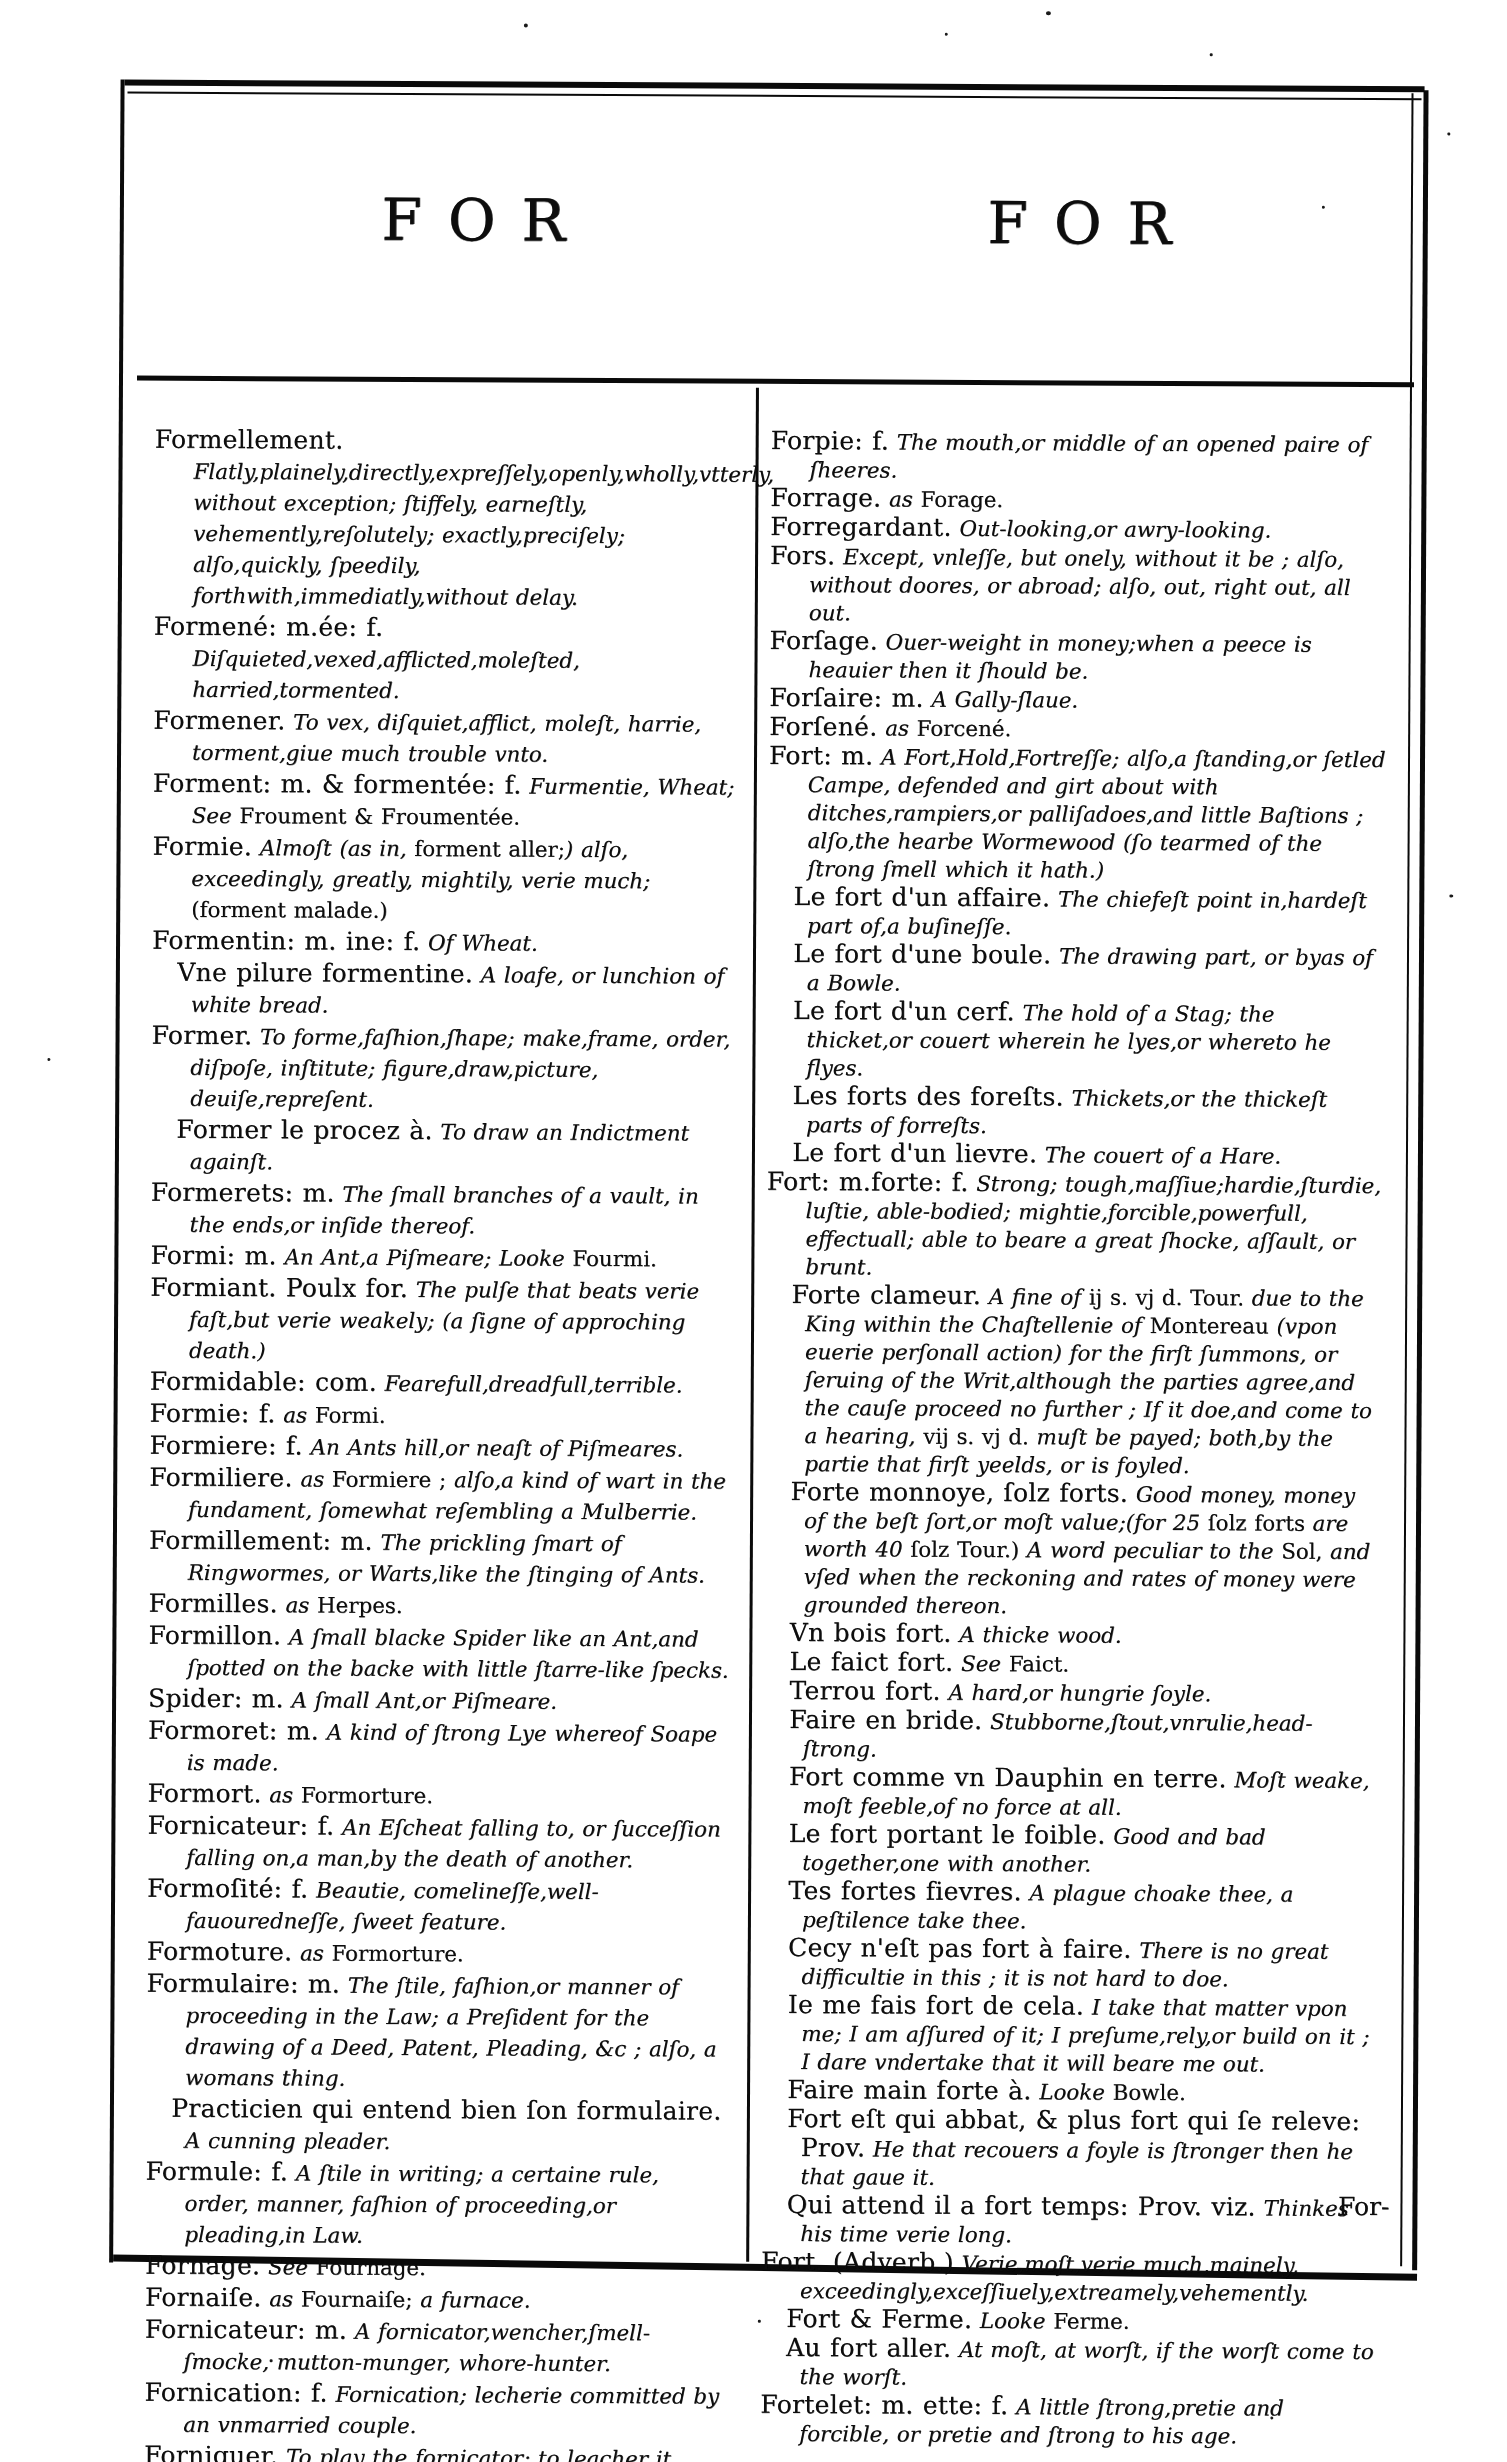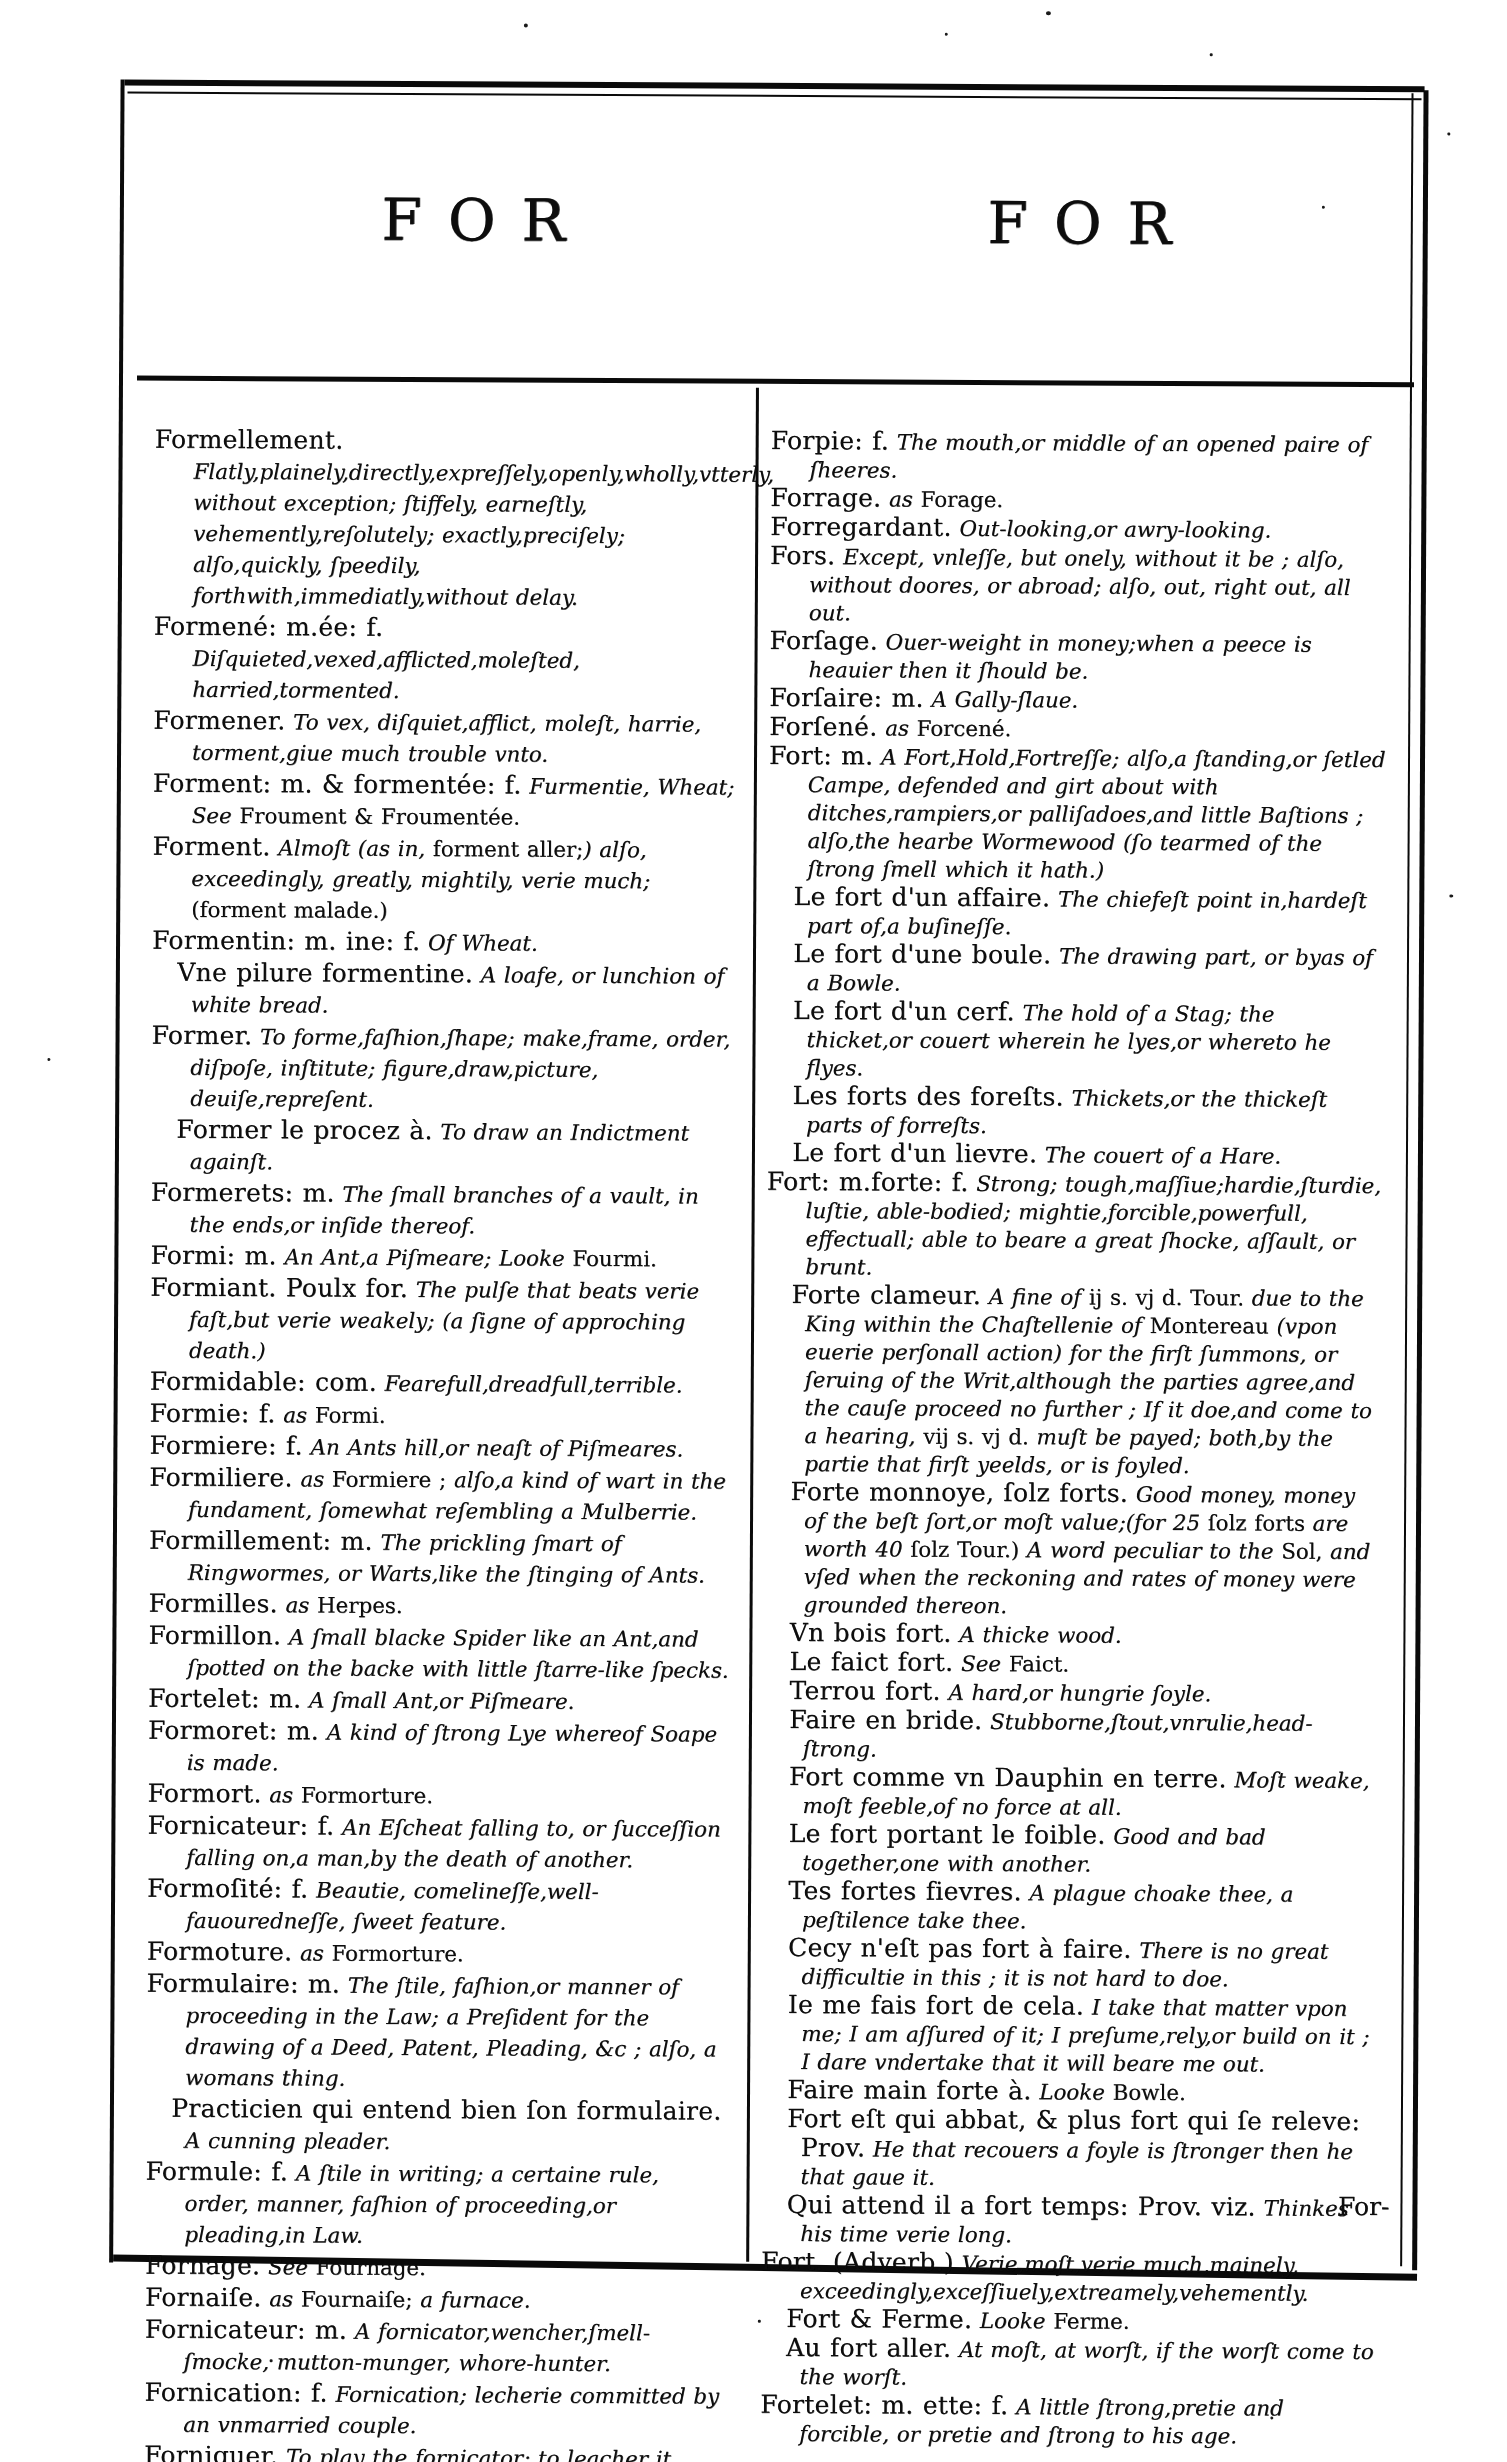--- a/index.html
+++ b/index.html
@@ -56,36 +56,36 @@
   <div class="rule" style="left:125px;top:2257px;width:1304px;height:6.8px;transform:rotate(0.55deg);transform-origin:0 50%;"></div>
 
   <div class="running-head" style="left:359px;">FOR</div>
   <div class="running-head" style="left:965px;">FOR</div>
 
   <div class="col col-left" id="col-left">
       <p class="entry"><span class="hw">Formellement.</span><span class="it"> Flatly,plainely,directly,expreſſely,openly,wholly,vtterly, without exception; ſtiffely, earneſtly, vehemently,reſolutely; exactly,preciſely; alſo,quickly, ſpeedily, forthwith,immediatly,without delay.</span></p>
       <p class="entry"><span class="hw">Formené: m.ée: f.</span><span class="it"> Diſquieted,vexed,afflicted,moleſted, harried,tormented.</span></p>
       <p class="entry"><span class="hw">Formener.</span><span class="it"> To vex, diſquiet,afflict, moleſt, harrie, torment,giue much trouble vnto.</span></p>
       <p class="entry"><span class="hw">Forment: m. &amp; formentée: f.</span><span class="it"> Furmentie, Wheat; See</span><span class="rm"> Froument &amp; Froumentée.</span></p>
-      <p class="entry"><span class="hw">Forment.</span><span class="it"> Almoſt (as in,</span><span class="rm"> forment aller;</span><span class="it">) alſo, exceedingly, greatly, mightily, verie much;</span><span class="rm"> (forment malade.)</span></p>
+      <p class="entry"><span class="hw">Formie.</span><span class="it"> Almoſt (as in,</span><span class="rm"> forment aller;</span><span class="it">) alſo, exceedingly, greatly, mightily, verie much;</span><span class="rm"> (forment malade.)</span></p>
       <p class="entry"><span class="hw">Formentin: m. ine: f.</span><span class="it"> Of Wheat.</span></p>
       <p class="entry sub"><span class="hw">Vne pilure formentine.</span><span class="it"> A loafe, or lunchion of white bread.</span></p>
       <p class="entry"><span class="hw">Former.</span><span class="it"> To forme,faſhion,ſhape; make,frame, order, diſpoſe, inſtitute; figure,draw,picture, deuiſe,repreſent.</span></p>
       <p class="entry sub"><span class="hw">Former le procez à.</span><span class="it"> To draw an Indictment againſt.</span></p>
       <p class="entry"><span class="hw">Formerets: m.</span><span class="it"> The ſmall branches of a vault, in the ends,or inſide thereof.</span></p>
       <p class="entry"><span class="hw">Formi: m.</span><span class="it"> An Ant,a Piſmeare; Looke</span><span class="rm"> Fourmi.</span></p>
       <p class="entry"><span class="hw">Formiant. Poulx for.</span><span class="it"> The pulſe that beats verie faſt,but verie weakely; (a ſigne of approching death.)</span></p>
       <p class="entry"><span class="hw">Formidable: com.</span><span class="it"> Fearefull,dreadfull,terrible.</span></p>
       <p class="entry"><span class="hw">Formie: f.</span><span class="it"> as</span><span class="rm"> Formi.</span></p>
       <p class="entry"><span class="hw">Formiere: f.</span><span class="it"> An Ants hill,or neaſt of Piſmeares.</span></p>
       <p class="entry"><span class="hw">Formiliere.</span><span class="it"> as</span><span class="rm"> Formiere ;</span><span class="it"> alſo,a kind of wart in the fundament, ſomewhat reſembling a Mulberrie.</span></p>
       <p class="entry"><span class="hw">Formillement: m.</span><span class="it"> The prickling ſmart of Ringwormes, or Warts,like the ſtinging of Ants.</span></p>
       <p class="entry"><span class="hw">Formilles.</span><span class="it"> as</span><span class="rm"> Herpes.</span></p>
       <p class="entry"><span class="hw">Formillon.</span><span class="it"> A ſmall blacke Spider like an Ant,and ſpotted on the backe with little ſtarre-like ſpecks.</span></p>
-      <p class="entry"><span class="hw">Fortelet: m.</span><span class="it"> A ſmall Ant,or Piſmeare.</span></p>
+      <p class="entry"><span class="hw">Spider: m.</span><span class="it"> A ſmall Ant,or Piſmeare.</span></p>
       <p class="entry"><span class="hw">Formoret: m.</span><span class="it"> A kind of ſtrong Lye whereof Soape is made.</span></p>
       <p class="entry"><span class="hw">Formort.</span><span class="it"> as</span><span class="rm"> Formorture.</span></p>
       <p class="entry"><span class="hw">Fornicateur: f.</span><span class="it"> An Eſcheat falling to, or ſucceſſion falling on,a man,by the death of another.</span></p>
       <p class="entry"><span class="hw">Formoſité: f.</span><span class="it"> Beautie, comelineſſe,well-fauouredneſſe, ſweet feature.</span></p>
       <p class="entry"><span class="hw">Formoture.</span><span class="it"> as</span><span class="rm"> Formorture.</span></p>
       <p class="entry"><span class="hw">Formulaire: m.</span><span class="it"> The ſtile, faſhion,or manner of proceeding in the Law; a Preſident for the drawing of a Deed, Patent, Pleading, &amp;c ; alſo, a womans thing.</span></p>
       <p class="entry sub"><span class="hw">Practicien qui entend bien ſon formulaire.</span><span class="it"> A cunning pleader.</span></p>
       <p class="entry"><span class="hw">Formule: f.</span><span class="it"> A ſtile in writing; a certaine rule, order, manner, faſhion of proceeding,or pleading,in Law.</span></p>
       <p class="entry"><span class="hw">Fornage.</span><span class="it"> See</span><span class="rm"> Fournage.</span></p>
       <p class="entry"><span class="hw">Fornaiſe.</span><span class="it"> as</span><span class="rm"> Fournaiſe;</span><span class="it"> a furnace.</span></p>

